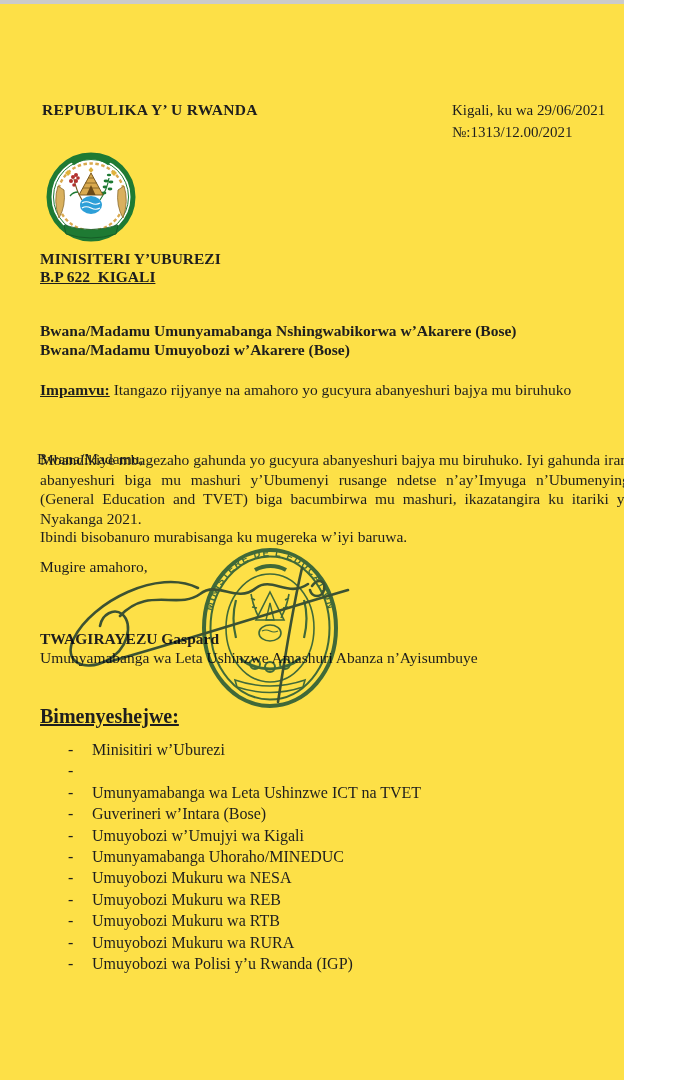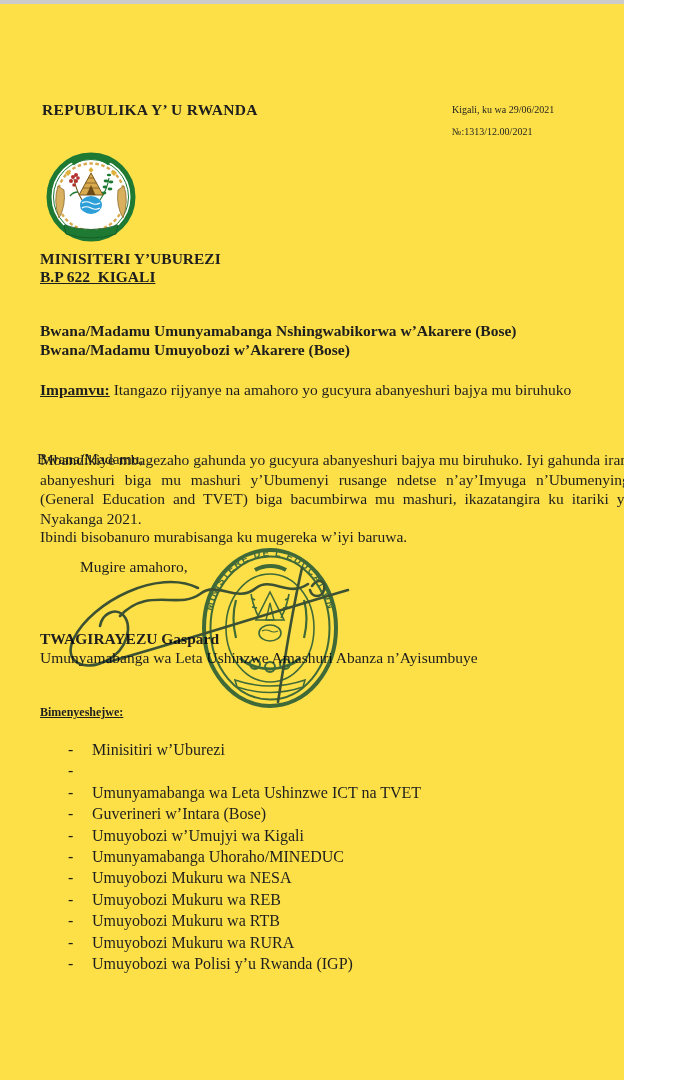--- a/index.html
+++ b/index.html
@@ -10,34 +10,34 @@
     font-family:"Liberation Serif","DejaVu Serif",serif;
     color:#1e1e1e;
     overflow:hidden;
   }
   .top-strip{position:absolute;top:0;left:0;width:100%;height:4px;background:#cbcbcb;}
   .abs{position:absolute;}
   .bold{font-weight:bold;}
   .ul{text-decoration:underline;}
   .txt{font-size:15.5px;line-height:19px;}
   .republic{left:42px;top:101px;font-size:15.5px;letter-spacing:.3px;}
-  .dateblock{left:452px;top:99px;font-size:10px;line-height:22px;}
+  .dateblock{left:452px;top:99px;font-size:15px;line-height:22px;}
   .emblem{left:45px;top:148px;}
   .ministry-name{left:40px;top:250px;font-size:15.5px;}
   .ministry-address{left:40px;top:268px;font-size:15.5px;white-space:pre;text-align:right;}
   .recipients{left:40px;top:321px;}
   .subject{left:40px;top:380px;width:606px;}
   .salutation{left:37px;top:417px;margin-top:32px;}
   .para1{left:40px;top:450px;width:607px;text-align:justify;line-height:19.5px;}
   .para2{left:40px;top:527px;}
-  .closing{left:40px;top:557px;margin-left:40px;}
+  .closing{left:40px;top:557px;}
   .sig-name{left:40px;top:629px;}
   .sig-title{left:40px;top:648px;width:600px;}
   .stamp-svg{left:50px;top:540px;mix-blend-mode:multiply;opacity:.92;}
-  .cc-heading{left:40px;top:705px;font-size:12px;}
+  .cc-heading{left:40px;top:705px;font-size:20px;}
   .cc-list{left:68px;top:739px;font-size:16px;line-height:21.4px;}
   .cc-row{display:flex;}
   .cc-dash{width:24px;flex:0 0 24px;}
   .stamp-arc-text{font-family:"Liberation Sans","DejaVu Sans",sans-serif;font-size:9.5px;font-weight:bold;letter-spacing:1.6px;}
 </style>
 </head>
 <body>
 
 <div class="page">
   <div class="top-strip"></div>

